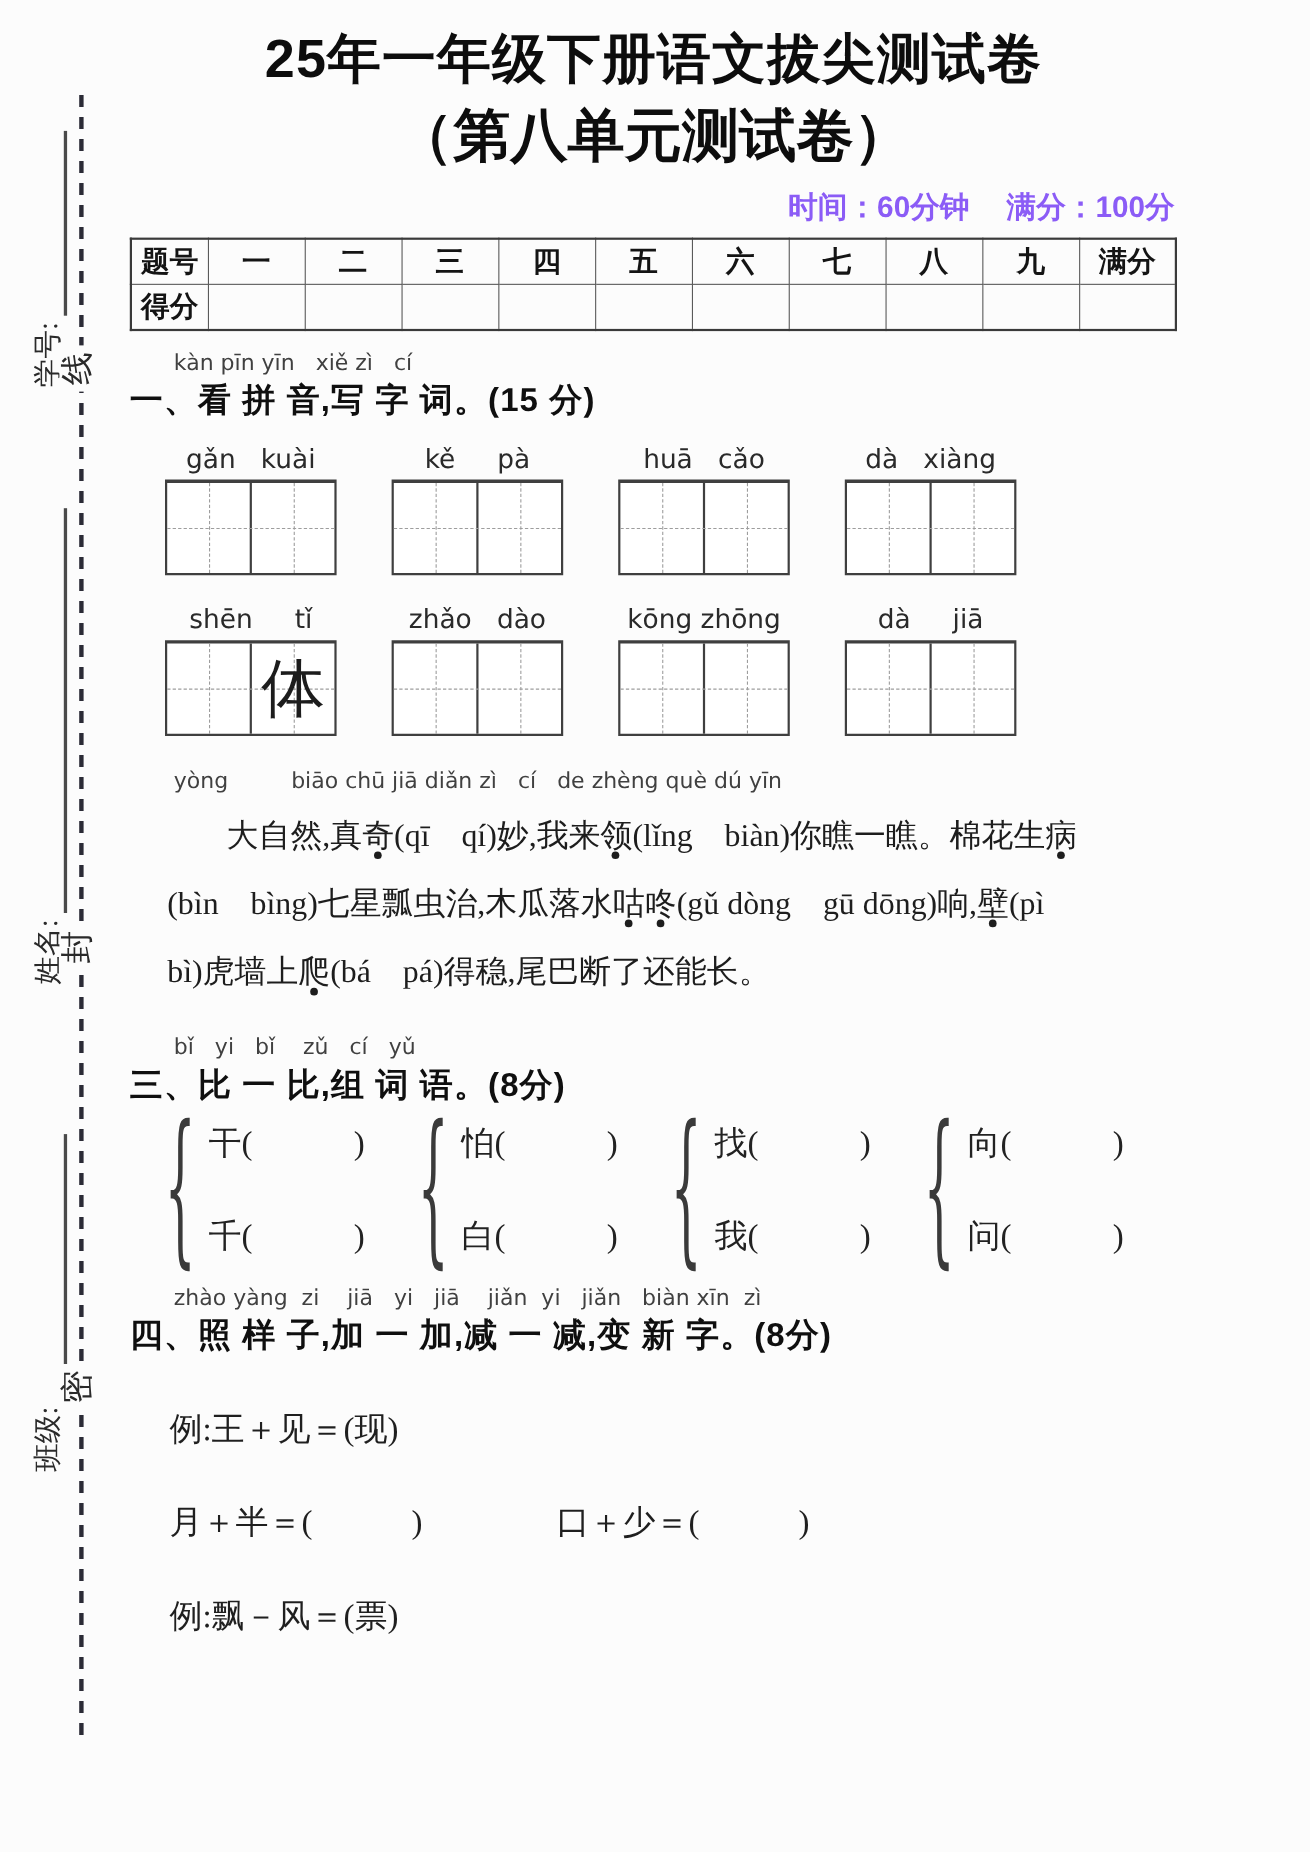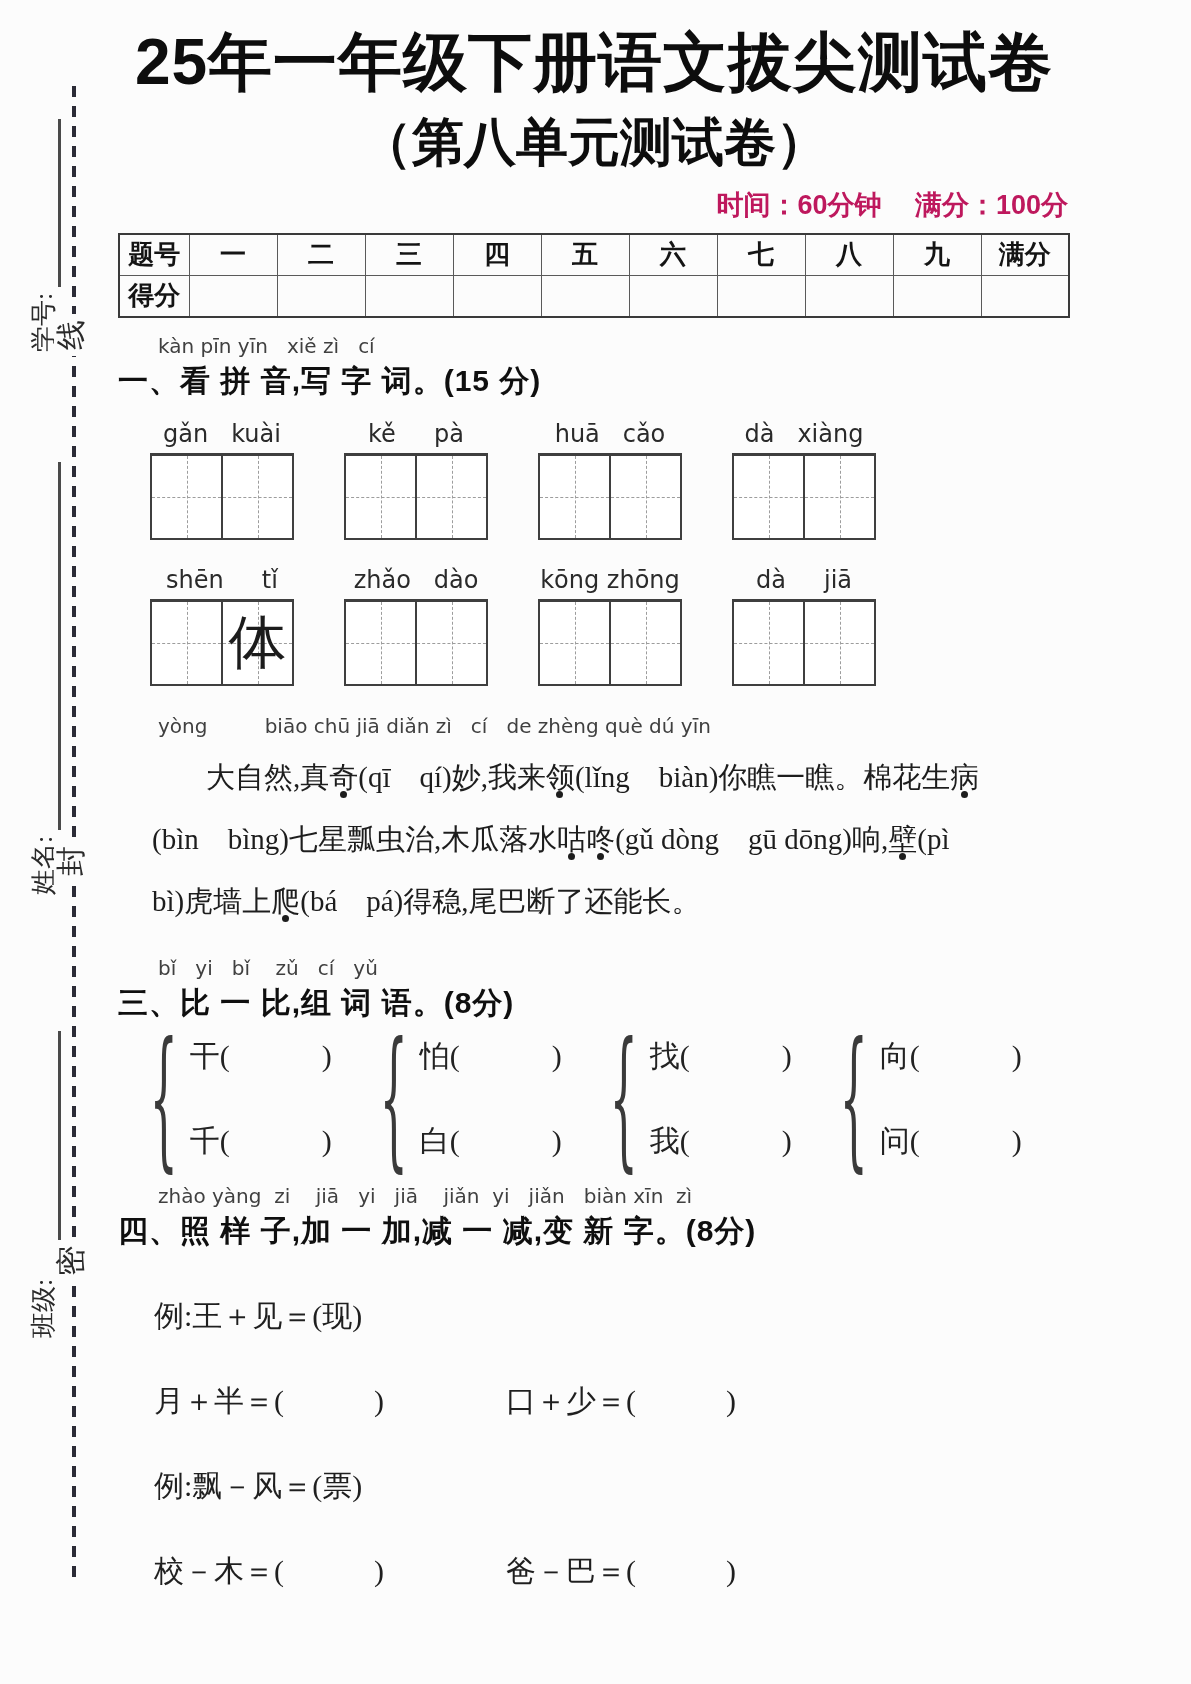--- a/index.html
+++ b/index.html
@@ -36,29 +36,29 @@
     transform:rotate(-90deg);transform-origin:0 0;
     font-family:"Liberation Serif", serif;font-size:30px;color:#2a2a2a;
     background:#fcfcfc;padding:2px 6px;line-height:1;
   }
   .seal-char.c1{top:356px;}
   .seal-char.c2{top:882px;}
   .seal-char.c3{top:1282px;}
   
   .content{margin-left:118px;width:952px;}
   .title{
-    text-align:center;font-size:64px;font-weight:900;letter-spacing:1px;
+    text-align:center;font-size:49px;font-weight:900;letter-spacing:1px;
     color:#0d0d0d;margin-top:26px;line-height:1.15;
   }
   .subtitle{
     text-align:center;font-size:52px;font-weight:900;color:#0d0d0d;
     margin-top:14px;line-height:1.1;
   }
   .meta{
-    text-align:right;font-size:27px;font-weight:700;color:#be185d;
+    text-align:right;font-size:27px;font-weight:700;color:#8b5cf6;
     margin-top:16px;padding-right:2px;
   }
   .meta span{margin-left:26px;}
   
   table.score{
     width:100%;border-collapse:collapse;margin-top:10px;
     border:2px solid #3a3a3a;table-layout:fixed;
   }
   table.score th,table.score td{
     border:1.5px solid #5a5a5a;height:40px;
@@ -74,21 +74,21 @@
   .sec-heading{
     font-size:30px;font-weight:800;color:#0f0f0f;margin-top:3px;
     letter-spacing:1px;
   }
   .sec1{margin-top:16px;}
   .sec2{margin-top:28px;}
   .sec3{margin-top:24px;}
   .sec4{margin-top:22px;}
   
   .box-row{display:flex;padding-left:32px;margin-top:18px;}
-  .wunit{width:144px;margin-right:50px;}
+  .wunit{width:156px;margin-right:50px;}
   .wunit .pin{
     font-family:"DejaVu Sans", sans-serif;font-size:24px;color:#2a2a2a;
     text-align:center;white-space:pre;margin-bottom:5px;
   }
   .wbox{
     position:relative;display:flex;height:82px;background:#fff;
     border:2.5px solid #3f3f3f;border-top-width:3px;
   }
   .wcell{flex:1;position:relative;}
   .wcell + .wcell{border-left:2px solid #3f3f3f;}
@@ -345,20 +345,16 @@
         <span class="s4-right"></span>
       </div>
       <div class="s4-row">
         <span class="s4-left">月＋半＝(　　　)</span>
         <span class="s4-right">口＋少＝(　　　)</span>
       </div>
       <div class="s4-row">
         <span class="s4-left">例:飘－风＝(票)</span>
         <span class="s4-right"></span>
       </div>
-      <div class="s4-row">
-        <span class="s4-left">校－木＝(　　　)</span>
-        <span class="s4-right">爸－巴＝(　　　)</span>
-      </div>
     </div>
 
   </div>
 </div>
 
 </body></html>

